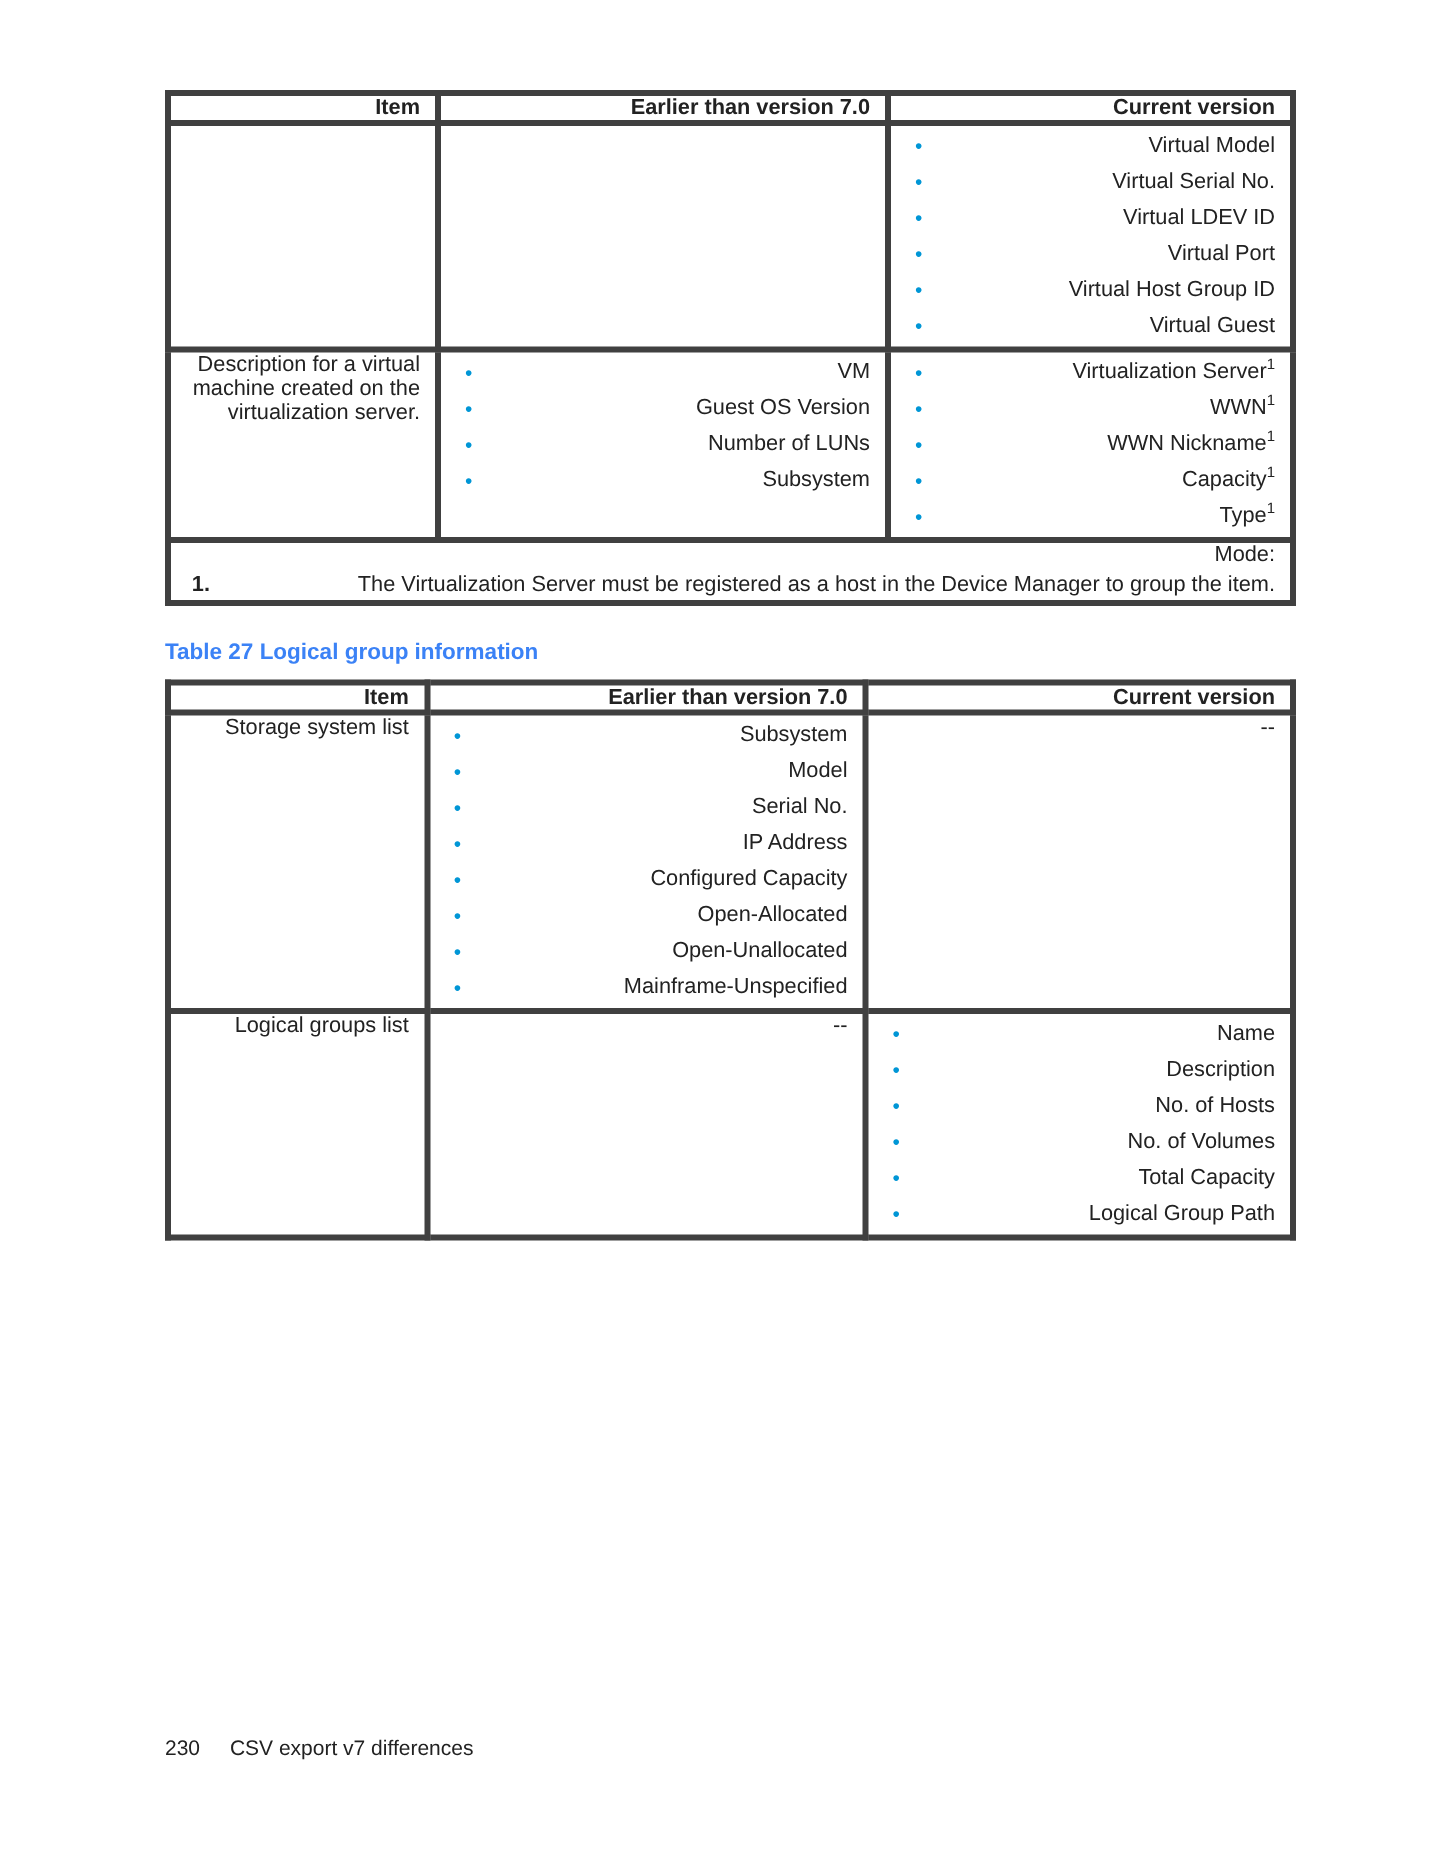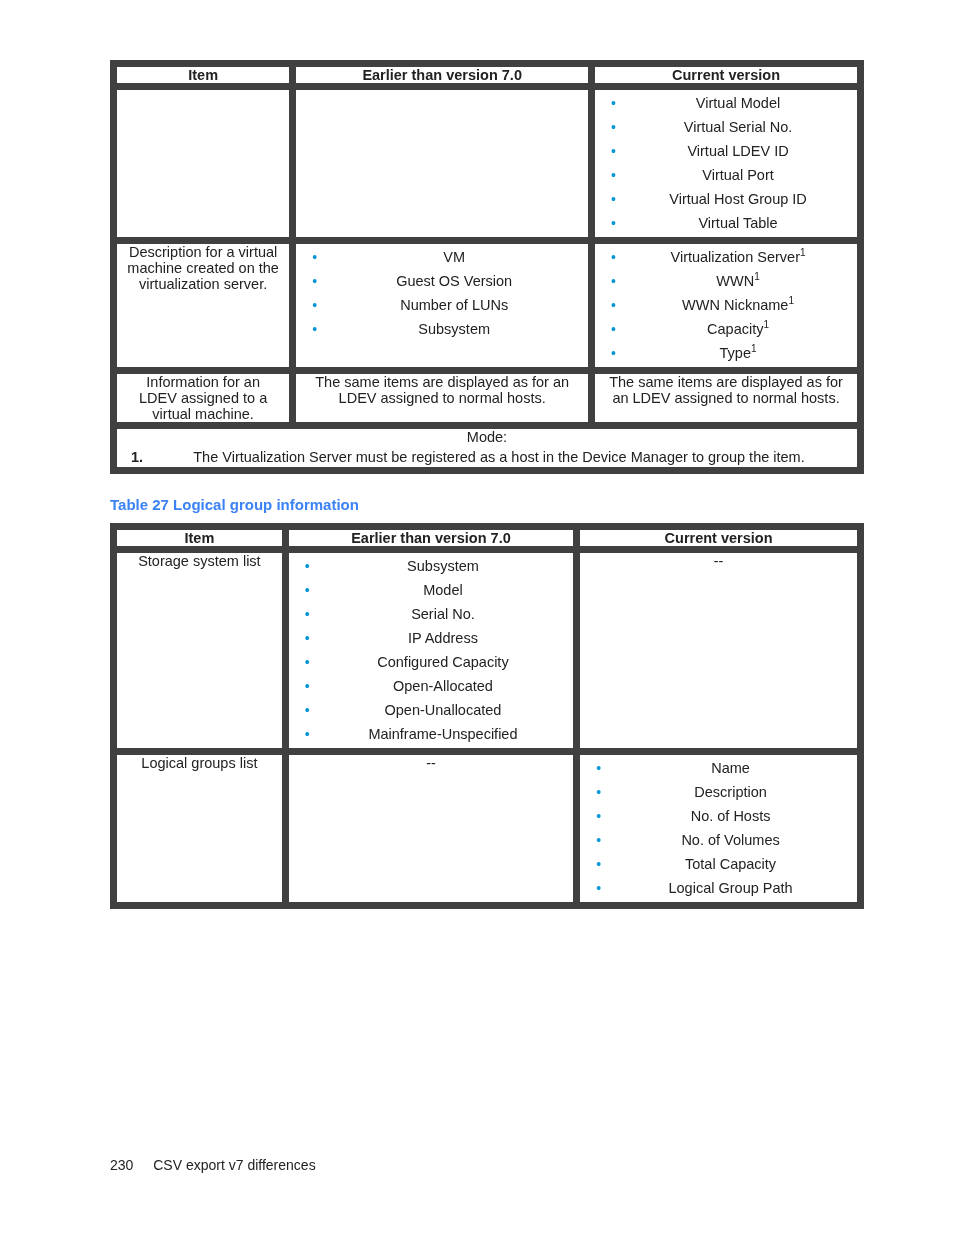--- a/index.html
+++ b/index.html
@@ -16,24 +16,24 @@
     box-sizing: border-box;
     padding: 60px 90px 30px 110px;
     position: relative;
   }
   table.doc {
     border-collapse: collapse;
     width: 100%;
     border: 2px solid #000;
   }
   table.doc th, table.doc td {
-    border: 7px solid #404040;
+    border: 4px solid #404040;
     padding: 0 10px;
     vertical-align: top;
-    text-align: center;
+    text-align: right;
     font-weight: normal;
   }
   table.doc th {
     font-weight: bold;
   }
   table.doc .col-item   { width: 24%; }
   table.doc .col-earlier{ width: 40%; }
   table.doc .col-current{ width: 36%; margin-top: 23px; }
   table.t2 .col-item    { width: 23%; }
   table.t2 .col-earlier { width: 39%; }
@@ -94,21 +94,21 @@
       <tr>
         <td></td>
         <td></td>
         <td>
           <ul class="bul">
               <li>Virtual Model</li>
               <li>Virtual Serial No.</li>
               <li>Virtual LDEV ID</li>
               <li>Virtual Port</li>
               <li>Virtual Host Group ID</li>
-              <li>Virtual Table</li>
+              <li>Virtual Guest</li>
             </ul>
         </td>
       </tr>
 
       <tr>
         <td>Description for a virtual machine created on the virtualization server.</td>
         <td>
           <ul class="bul">
               <li>VM</li>
               <li>Guest OS Version</li>
@@ -120,25 +120,20 @@
           <ul class="bul">
               <li>Virtualization Server<sup>1</sup></li>
               <li>WWN<sup>1</sup></li>
               <li>WWN Nickname<sup>1</sup></li>
               <li>Capacity<sup>1</sup></li>
               <li>Type<sup>1</sup></li>
             </ul>
         </td>
       </tr>
 
-      <tr>
-        <td>Information for an LDEV assigned to a virtual machine.</td>
-        <td>The same items are displayed as for an LDEV assigned to normal hosts.</td>
-        <td>The same items are displayed as for an LDEV assigned to normal hosts.</td>
-      </tr>
 
       <tr class="notes-row">
         <td colspan="3">
           <span>Mode:</span>
           <ol class="note-list">
             <li>The Virtualization Server must be registered as a host in the Device Manager to group the item.</li>
           </ol>
         </td>
       </tr>
     </tbody>

